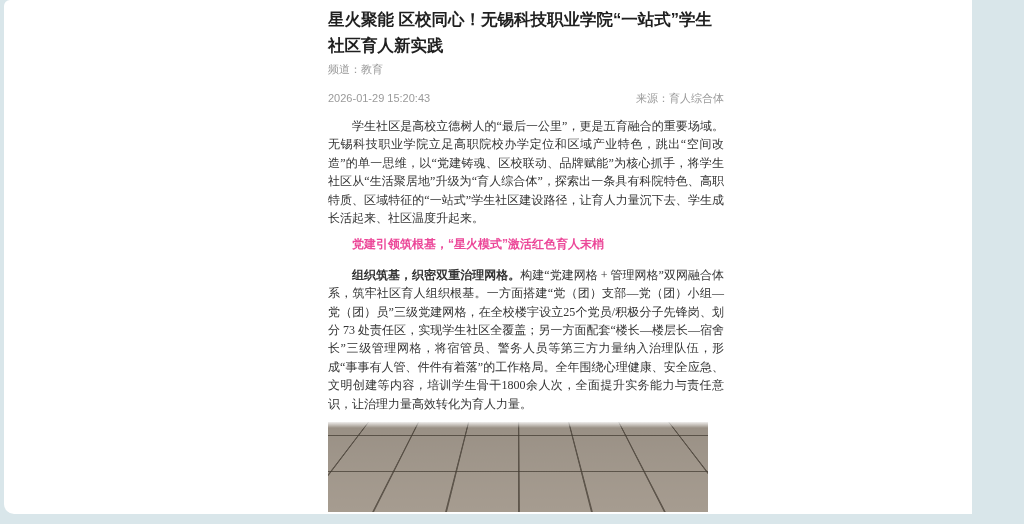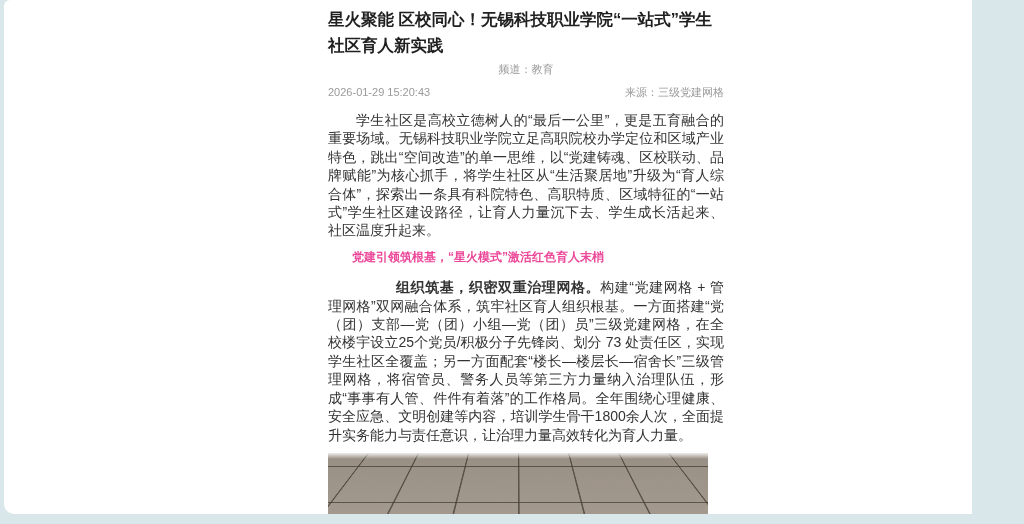--- a/index.html
+++ b/index.html
@@ -18,37 +18,37 @@
     padding-left:20px;
   }
   .article{
     position:absolute;left:324px;top:0;width:396px;
   }
   h1.title{
     margin:7px 0 4px 0;
     font-size:16.5px;line-height:25.5px;
     font-weight:bold;color:#1f1f1f;
   }
-  .meta{font-size:11px;color:#9a9a9a;text-align:center;}
+  .meta{font-size:11px;color:#9a9a9a;}
   .meta-row{line-height:14px;}
-  .meta-row2{display:flex;justify-content:space-between;line-height:14px;margin-top:9px;gap:36px;}
+  .meta-row2{display:flex;justify-content:space-between;line-height:14px;margin-top:15px;gap:36px;}
   .channel-link{color:#9a9a9a;text-decoration:none;cursor:pointer;}
   p.body{
     margin:12px 0 0 0;
-    font-size:14px;line-height:18.4px;
+    font-size:12px;line-height:18.4px;
     color:#333333;
-    text-indent:2em;text-align:justify;
+    text-indent:2em;text-align:justify;font-family:Liberation Serif, serif;
   }
   h2.sec{
     margin:8px 0 0 0;
     font-size:12px;line-height:18.4px;
     color:#ec4899;font-weight:bold;
     text-indent:2em;
   }
-  p.body strong{font-weight:bold;color:#333333;margin-left:40px;}
+  p.body strong{font-weight:bold;color:#333333;}
   
   .photo{
     position:relative;
     margin-top:9px;
     width:380px;height:90px;
     overflow:hidden;
     background:#b3a99d;
   }
   .ceiling{
     position:absolute;left:50%;bottom:-12px;
@@ -74,21 +74,21 @@
 
     <h1 class="title">星火聚能 区校同心！无锡科技职业学院“一站式”学生社区育人新实践</h1>
 
     <div class="meta">
       <div class="meta-row">
         <span>频道：</span><span class="channel-link">教育</span>
       </div>
       <div class="meta-row2">
         <span>2026-01-29 15:20:43</span>
         <span>
-          <span>来源：</span><span>三级党建网格</span>
+          <span>来源：</span><span>育人综合体</span>
         </span>
       </div>
     </div>
 
     <p class="body">学生社区是高校立德树人的“最后一公里”，更是五育融合的重要场域。无锡科技职业学院立足高职院校办学定位和区域产业特色，跳出“空间改造”的单一思维，以“党建铸魂、区校联动、品牌赋能”为核心抓手，将学生社区从“生活聚居地”升级为“育人综合体”，探索出一条具有科院特色、高职特质、区域特征的“一站式”学生社区建设路径，让育人力量沉下去、学生成长活起来、社区温度升起来。</p>
 
     <h2 class="sec">党建引领筑根基，“星火模式”激活红色育人末梢</h2>
 
 
     <p class="body"><strong>组织筑基，织密双重治理网格。</strong><span>构建“党建网格 + 管理网格”双网融合体系，筑牢社区育人组织根基。一方面搭建“党（团）支部—党（团）小组—党（团）员”三级党建网格，在全校楼宇设立25个党员/积极分子先锋岗、划分 73 处责任区，实现学生社区全覆盖；另一方面配套“楼长—楼层长—宿舍长”三级管理网格，将宿管员、警务人员等第三方力量纳入治理队伍，形成“事事有人管、件件有着落”的工作格局。全年围绕心理健康、安全应急、文明创建等内容，培训学生骨干1800余人次，全面提升实务能力与责任意识，让治理力量高效转化为育人力量。</span></p>

